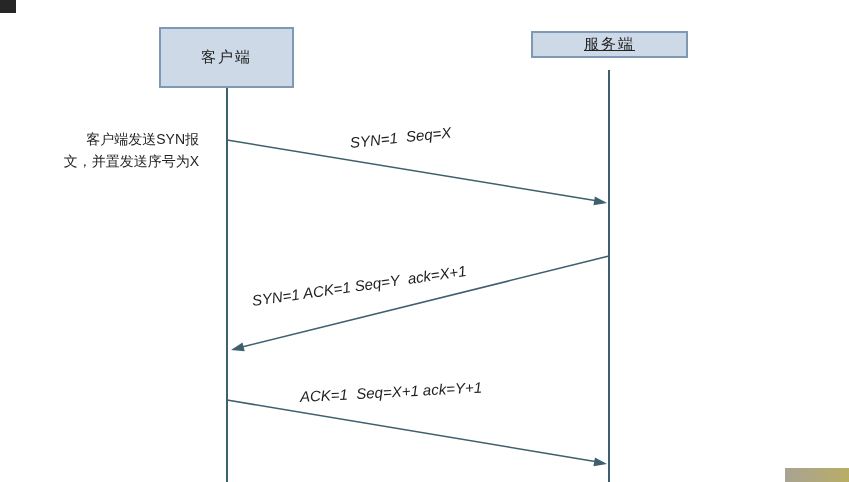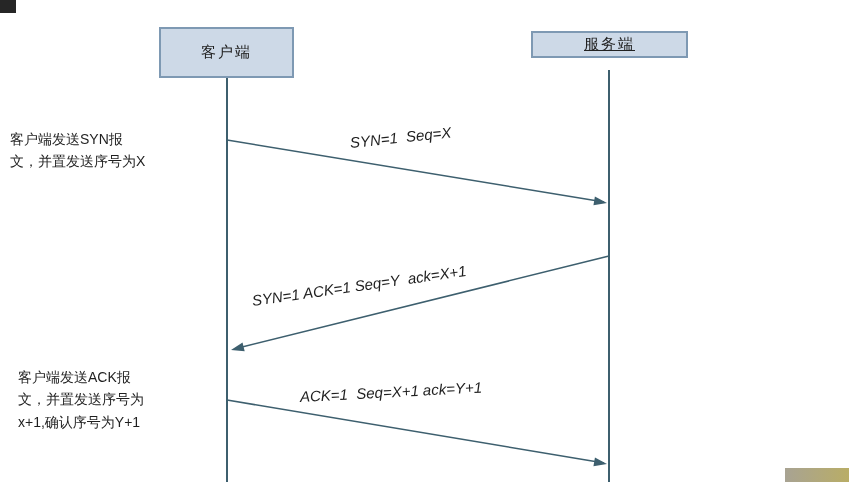--- a/index.html
+++ b/index.html
@@ -16,27 +16,27 @@
   }
   .layer { position:absolute; left:0; top:0; }
   .lifeline { stroke:var(--line); stroke-width:2; }
   .msg-line { stroke:var(--line); stroke-width:1.6; }
   .arrowhead { fill:var(--line); }
   .actor-box {
     position:absolute; display:flex; align-items:center; justify-content:center;
     background:var(--box_fill); border:2px solid var(--box_border);
     color:#222222; font-size:15px; letter-spacing:2px;
   }
-  .actor-client { left:159px; top:27px; width:135px; height:51px;font-family:Liberation Serif, serif; }
+  .actor-client { left:159px; top:27px; width:135px; height:61px;font-family:Liberation Serif, serif; }
   .actor-server { left:531px; top:31px; width:157px; height:27px;text-decoration:underline; }
   .annotation {
     position:absolute; font-size:14px; line-height:1.6;
     color:var(--text); white-space:pre-line;
   }
-  .ann-client-syn   { left:10px;  top:128px; width:175px; }
+  .ann-client-syn   { left:24px;  top:128px; width:175px;text-align:right; }
   .ann-server-synack{ left:625px; top:222px; width:215px; }
   .ann-client-ack   { left:18px;  top:366px; width:185px; }
   .msg-label {
     position:absolute; font-style:italic; font-size:15px;
     color:var(--text); white-space:pre; transform-origin:left center;
   }
   .label-syn    { left:350px; top:134px; transform:rotate(-6deg); }
   .label-synack { left:252px; top:292px; transform:rotate(-8deg); }
   .label-ack    { left:300px; top:388px; transform:rotate(-3deg); }
   .artifact-topleft {
@@ -68,23 +68,20 @@
 
   <div class="actor-box actor-client">
     <span>客户端</span>
   </div>
   <div class="actor-box actor-server">
     <span>服务端</span>
   </div>
 
   <div class="annotation ann-client-syn">客户端发送SYN报
 文，并置发送序号为X</div>
-  <div class="annotation ann-client-ack">客户端发送ACK报
-文，并置发送序号为
-x+1,确认序号为Y+1</div>
 
   <div class="msg-label label-syn">SYN=1  Seq=X</div>
   <div class="msg-label label-synack">SYN=1 ACK=1 Seq=Y  ack=X+1</div>
   <div class="msg-label label-ack">ACK=1  Seq=X+1 ack=Y+1</div>
 
   <div class="artifact-topleft"></div>
   <div class="artifact-bottomright"></div>
 </div>
 
 </body></html>

